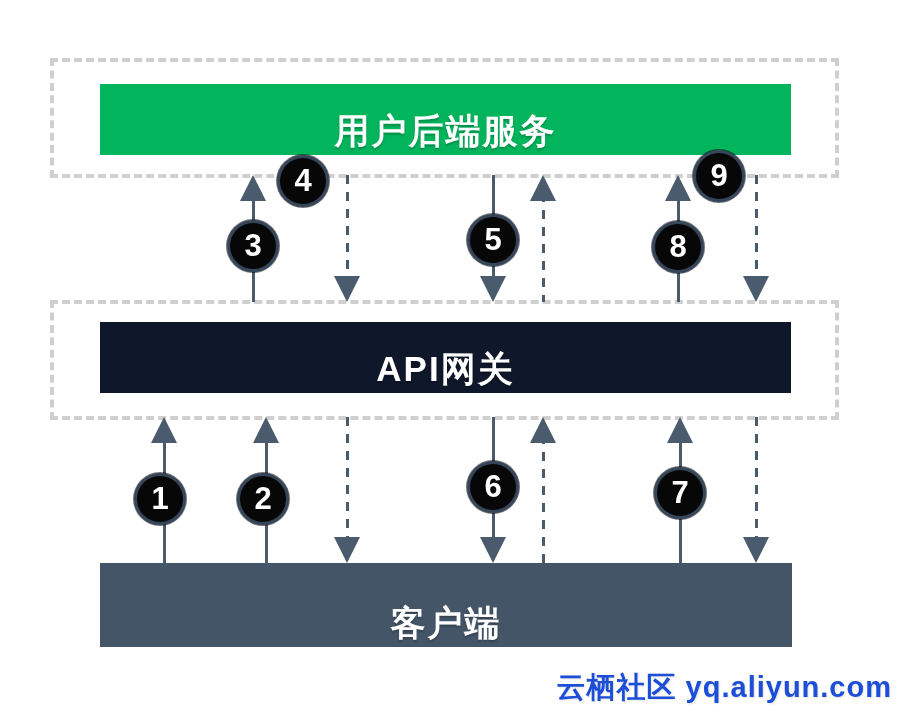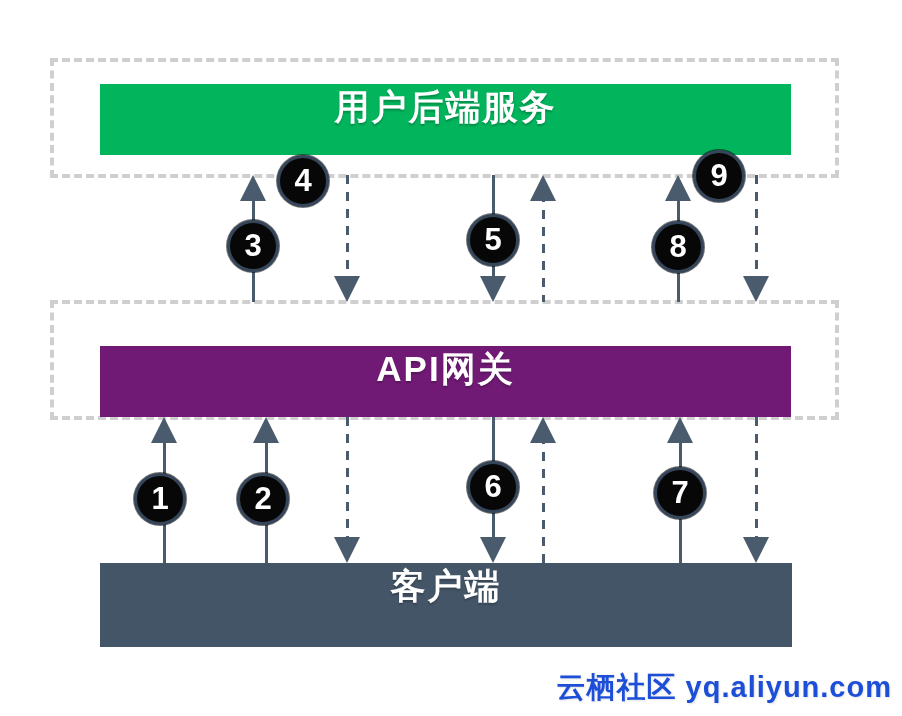--- a/index.html
+++ b/index.html
@@ -4,21 +4,21 @@
 <title>API Gateway Diagram</title>
 <style>
   html,body{margin:0;padding:0;background:#ffffff;}
   body{font-family:"Liberation Sans","DejaVu Sans",sans-serif;}
   .canvas{position:relative;width:902px;height:716px;background:#ffffff;overflow:hidden;}
 
   .dashed-box{position:absolute;border:4px dashed var(--dash,#cfcfcf);box-sizing:border-box;background:transparent;}
   .box-upper{left:50px;top:58px;width:789px;height:120px;}
   .box-mid{left:50px;top:300px;width:789px;height:120px;}
 
-  .bar{position:absolute;display:flex;align-items:flex-start;justify-content:center;
+  .bar{position:absolute;display:flex;align-items:flex-end;justify-content:center;
        color:#ffffff;font-size:35px;font-weight:bold;letter-spacing:2px;
        text-shadow:0 2px 2px rgba(0,0,0,0.22);}
   .bar-backend{left:100px;top:84px;width:691px;height:71px;}
   .bar-gateway{left:100px;top:322px;width:691px;height:71px;}
   .bar-client{left:100px;top:563px;width:692px;height:84px;}
 
   .flow-line{position:absolute;width:3px;}
   .flow-line.solid{background:var(--arrow);}
   .flow-line.dashed{background:repeating-linear-gradient(to bottom,var(--arrow) 0 9px,transparent 9px 17px);}
 
@@ -42,21 +42,21 @@
 <body>
 
 <div class="canvas" style="--arrow: #4a5b6e; --dash: #cfcfcf;">
 
   <div class="dashed-box box-upper"></div>
   <div class="bar bar-backend" style="background: rgb(2, 180, 92);">
     <span>用户后端服务</span>
   </div>
 
   <div class="dashed-box box-mid"></div>
-  <div class="bar bar-gateway" style="background: #701a75; margin-top: 24px;">
+  <div class="bar bar-gateway" style="background: #0f172a;">
     <span>API网关</span>
   </div>
 
   <div class="bar bar-client" style="background: rgb(68, 85, 104); font-family: Liberation Mono, monospace;">
     <span>客户端</span>
   </div>
 
   <div id="connectors">
       <div class="flow-line solid" style="left: 251.5px; top: 193px; height: 109px;"></div>
       <div class="arrowhead up" style="left: 240px; top: 175px;"></div>

